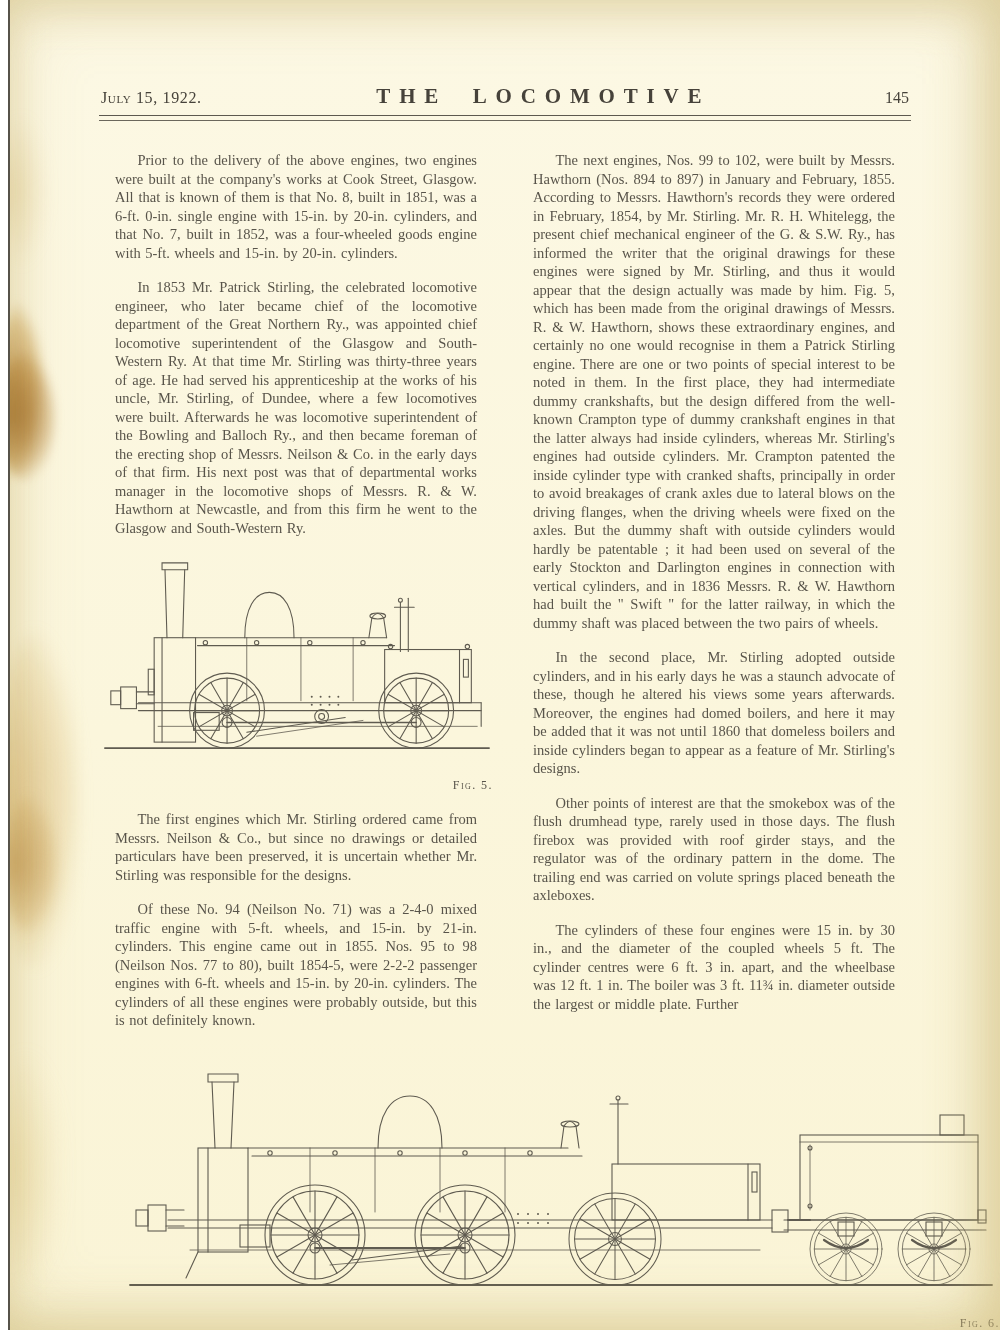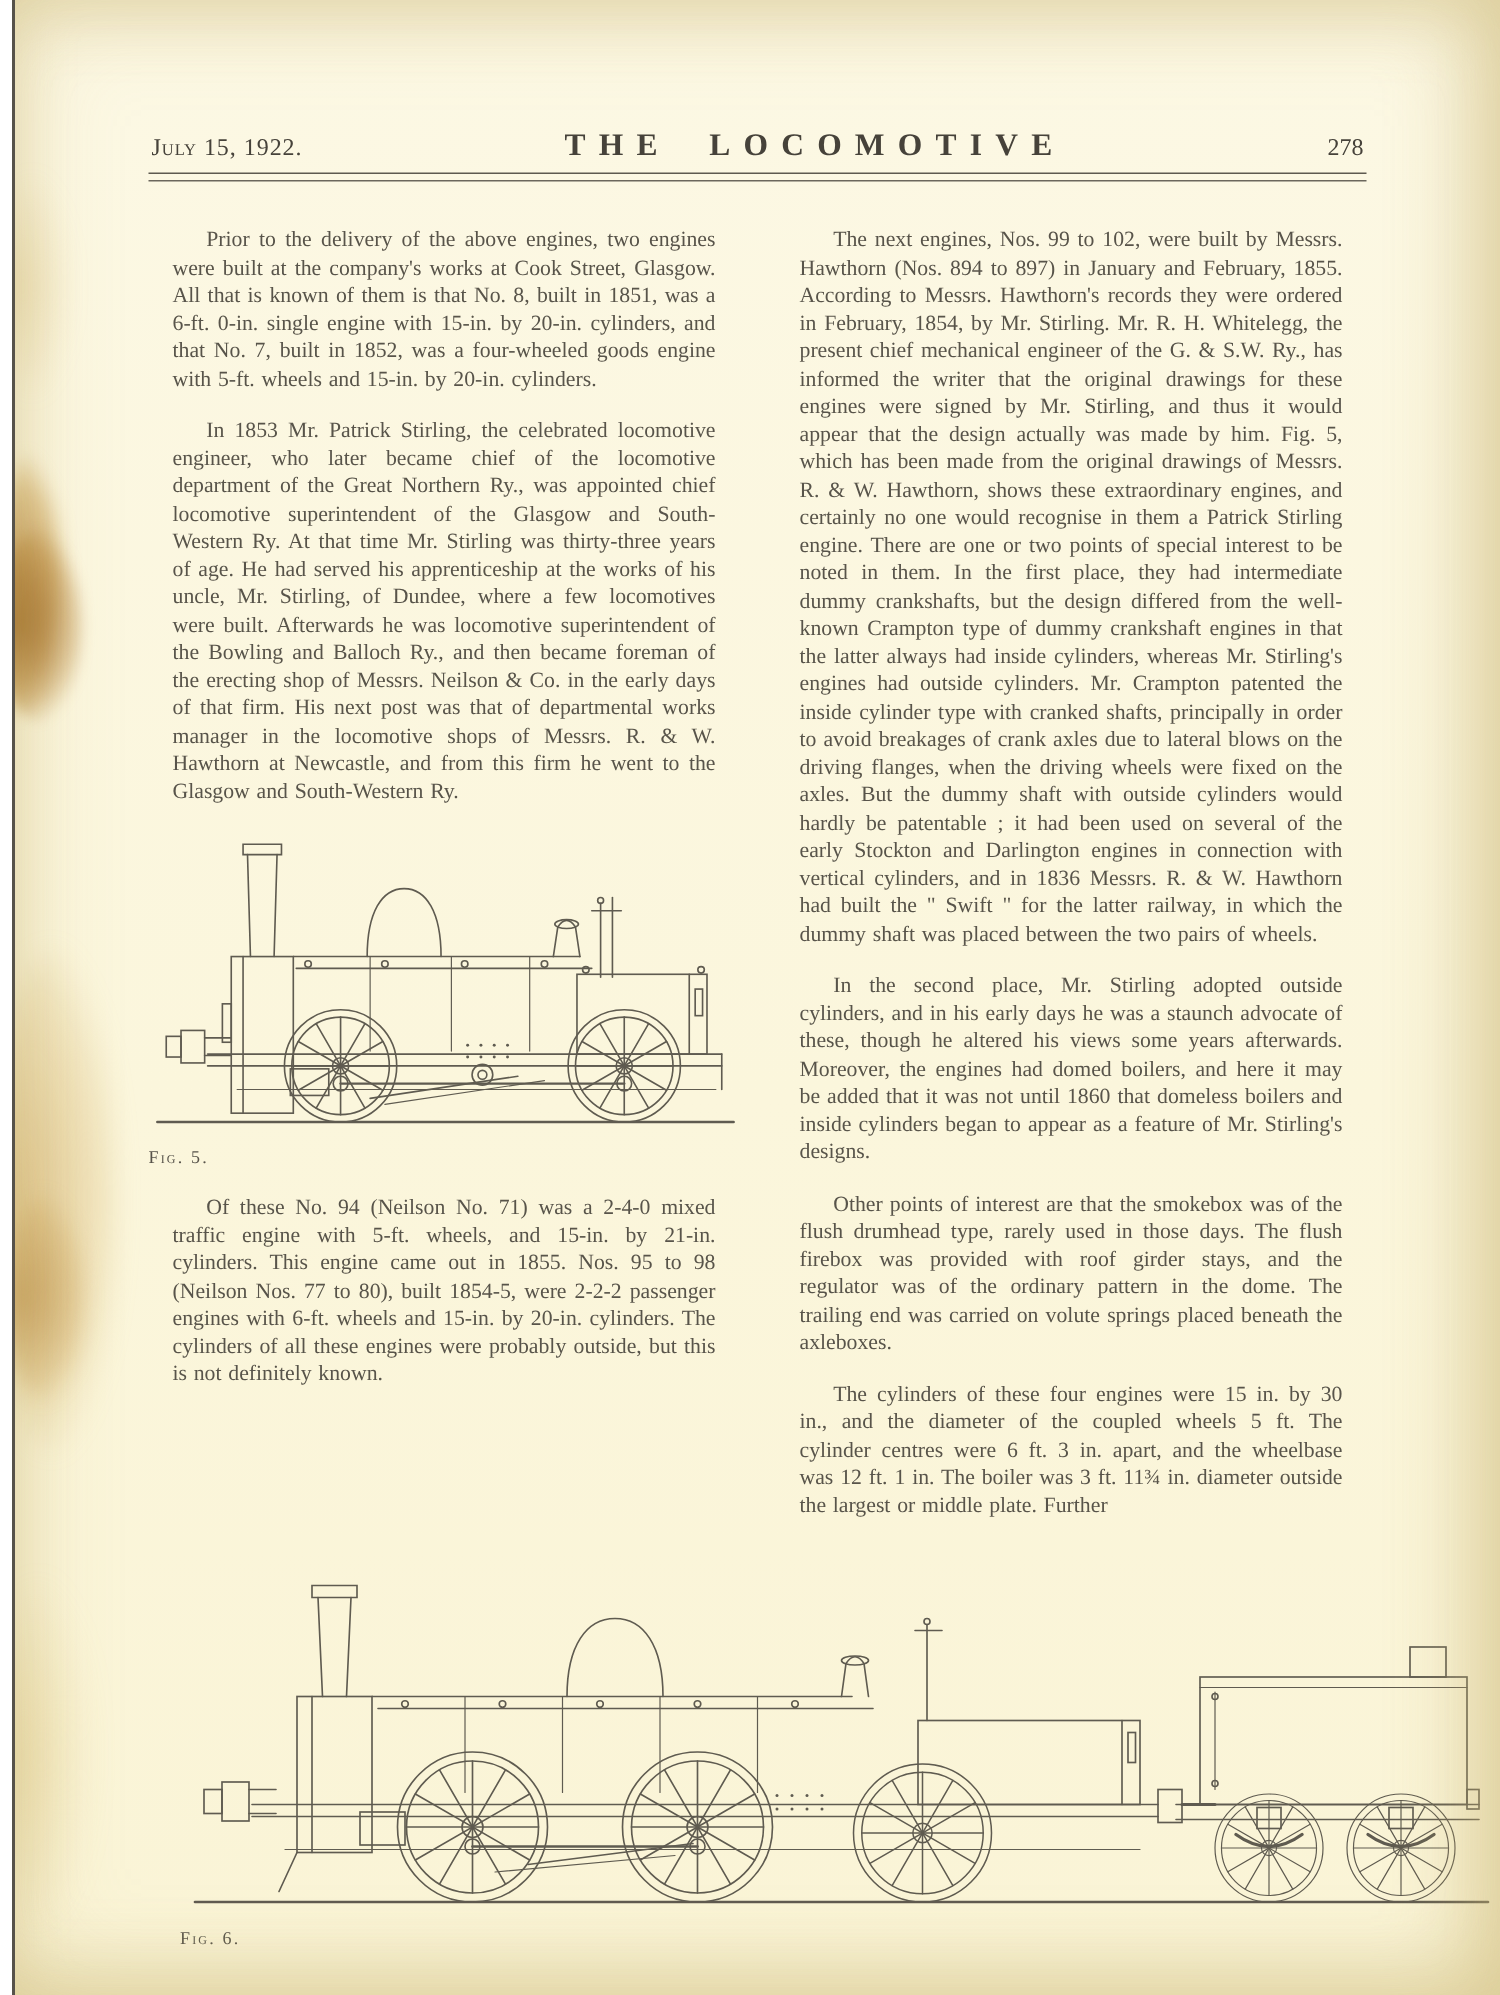--- a/index.html
+++ b/index.html
@@ -46,22 +46,22 @@
 
   .columns{display:flex;gap:24px;}
   .col{width:394px;color:#58544a;font-size:14.5px;line-height:18.5px;
        text-align:justify;}
   .col p{margin:16px;text-indent:1.55em;word-spacing:.06em;}
 
   figure{margin:0;}
   .fig5{margin:8px 0 6px 0;}
   .fig6wrap{width:880px;margin:14px 0 0 110px;}
   figcaption{
-    text-align:left;font-variant:small-caps;font-size:12px;
-    letter-spacing:.12em;color:#57534a;margin-top:2px;
+    text-align:right;font-variant:small-caps;font-size:12px;
+    letter-spacing:.12em;color:#57534a;margin-top:16px;
   }
   svg.loco{display:block;width:100%;height:auto;}
   .ink{fill:none;stroke:#5f5b50;stroke-width:1.1;stroke-linecap:round;}
   .dots{fill:#5f5b50;stroke:none;}
 </style>
 </head>
 <body>
 
 <div class="page">
   <div class="stain a"></div>
@@ -69,21 +69,21 @@
   <div class="stain b"></div>
   <div class="stain b2"></div>
   <div class="stain c"></div>
   <div class="stain t"></div>
 
   <div class="content">
 
     <header class="mast">
       <span class="issue-date">July 15, 1922.</span>
       <h1 class="masthead">THE LOCOMOTIVE</h1>
-      <span class="folio">278</span>
+      <span class="folio">145</span>
     </header>
     <div class="rule"></div>
 
     <main class="columns">
 
       <section class="col">
         <p>Prior to the delivery of the above engines, two engines were built at the company's works at Cook Street, Glasgow.  All that is known of them is that No. 8, built in 1851, was a 6-ft. 0-in. single engine with 15-in. by 20-in. cylinders, and that No. 7, built in 1852, was a four-wheeled goods engine with 5-ft. wheels and 15-in. by 20-in. cylinders.</p>
         <p>In 1853 Mr. Patrick Stirling, the celebrated locomotive engineer, who later became chief of the locomotive department of the Great Northern Ry., was appointed chief locomotive superintendent of the Glasgow and South-Western Ry.  At that time Mr. Stirling was thirty-three years of age.  He had served his apprenticeship at the works of his uncle, Mr. Stirling, of Dundee, where a few locomotives were built.  Afterwards he was locomotive superintendent of the Bowling and Balloch Ry., and then became foreman of the erecting shop of Messrs. Neilson &amp; Co. in the early days of that firm.  His next post was that of departmental works manager in the locomotive shops of Messrs. R. &amp; W. Hawthorn at Newcastle, and from this firm he went to the Glasgow and South-Western Ry.</p>
 
         <figure class="fig5">
@@ -155,20 +155,21 @@
                 <circle cx="243" cy="146" r="1"></circle>
               <circle cx="216" cy="154" r="1"></circle>
                 <circle cx="225" cy="154" r="1"></circle>
                 <circle cx="234" cy="154" r="1"></circle>
                 <circle cx="243" cy="154" r="1"></circle>
             </g>
           </svg>
           <figcaption>Fig. 5.</figcaption>
         </figure>
 
+        <p>The first engines which Mr. Stirling ordered came from Messrs. Neilson &amp; Co., but since no drawings or detailed particulars have been preserved, it is uncertain whether Mr. Stirling was responsible for the designs.</p>
         <p>Of these No. 94 (Neilson No. 71) was a 2-4-0 mixed traffic engine with 5-ft. wheels, and 15-in. by 21-in. cylinders.  This engine came out in 1855.  Nos. 95 to 98 (Neilson Nos. 77 to 80), built 1854-5, were 2-2-2 passenger engines with 6-ft. wheels and 15-in. by 20-in. cylinders.  The cylinders of all these engines were probably outside, but this is not definitely known.</p>
       </section>
 
       <section class="col">
         <p>The next engines, Nos. 99 to 102, were built by Messrs. Hawthorn (Nos. 894 to 897) in January and February, 1855.  According to Messrs. Hawthorn's records they were ordered in February, 1854, by Mr. Stirling.  Mr. R. H. Whitelegg, the present chief mechanical engineer of the G. &amp; S.W. Ry., has informed the writer that the original drawings for these engines were signed by Mr. Stirling, and thus it would appear that the design actually was made by him.  Fig. 5, which has been made from the original drawings of Messrs. R. &amp; W. Hawthorn, shows these extraordinary engines, and certainly no one would recognise in them a Patrick Stirling engine.  There are one or two points of special interest to be noted in them.  In the first place, they had intermediate dummy crankshafts, but the design differed from the well-known Crampton type of dummy crankshaft engines in that the latter always had inside cylinders, whereas Mr. Stirling's engines had outside cylinders.  Mr. Crampton patented the inside cylinder type with cranked shafts, principally in order to avoid breakages of crank axles due to lateral blows on the driving flanges, when the driving wheels were fixed on the axles.  But the dummy shaft with outside cylinders would hardly be patentable ; it had been used on several of the early Stockton and Darlington engines in connection with vertical cylinders, and in 1836 Messrs. R. &amp; W. Hawthorn had built the " Swift " for the latter railway, in which the dummy shaft was placed between the two pairs of wheels.</p>
         <p>In the second place, Mr. Stirling adopted outside cylinders, and in his early days he was a staunch advocate of these, though he altered his views some years afterwards.  Moreover, the engines had domed boilers, and here it may be added that it was not until 1860 that domeless boilers and inside cylinders began to appear as a feature of Mr. Stirling's designs.</p>
         <p>Other points of interest are that the smokebox was of the flush drumhead type, rarely used in those days.  The flush firebox was provided with roof girder stays, and the regulator was of the ordinary pattern in the dome.  The trailing end was carried on volute springs placed beneath the axleboxes.</p>
         <p>The cylinders of these four engines were 15 in. by 30 in., and the diameter of the coupled wheels 5 ft.  The cylinder centres were 6 ft. 3 in. apart, and the wheelbase was 12 ft. 1 in.  The boiler was 3 ft. 11¾ in. diameter outside the largest or middle plate.  Further</p>
       </section>
 

